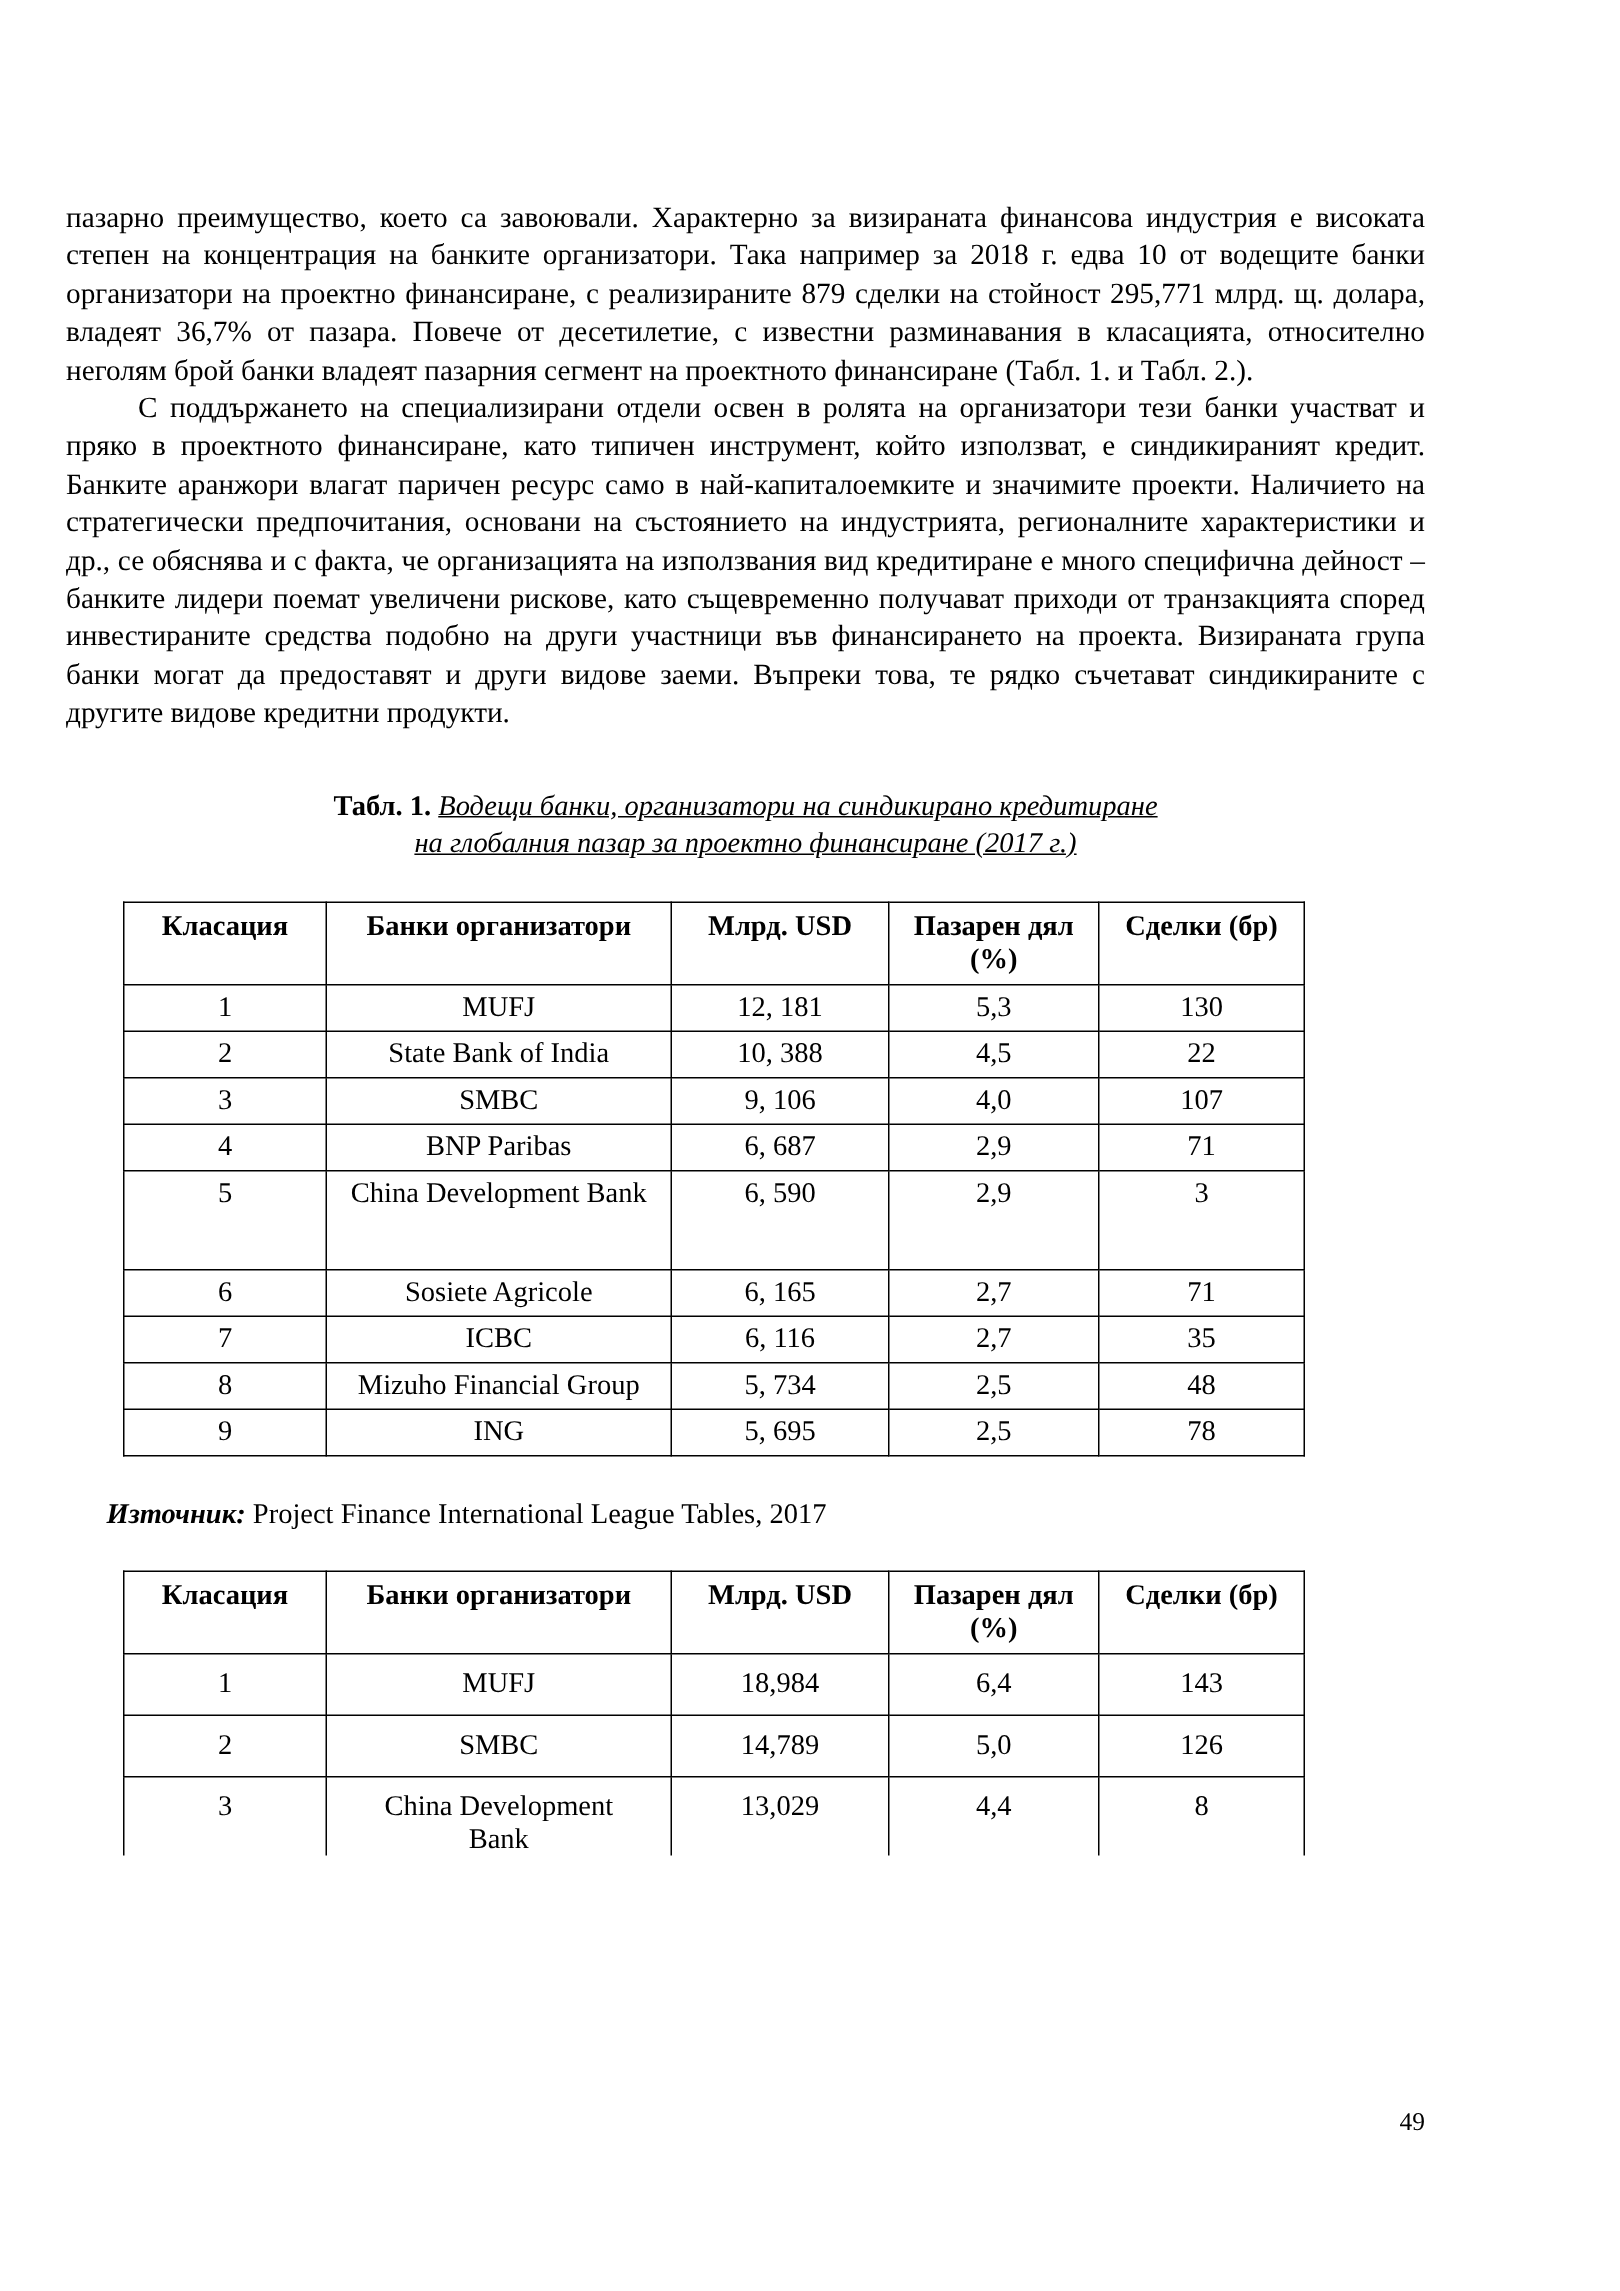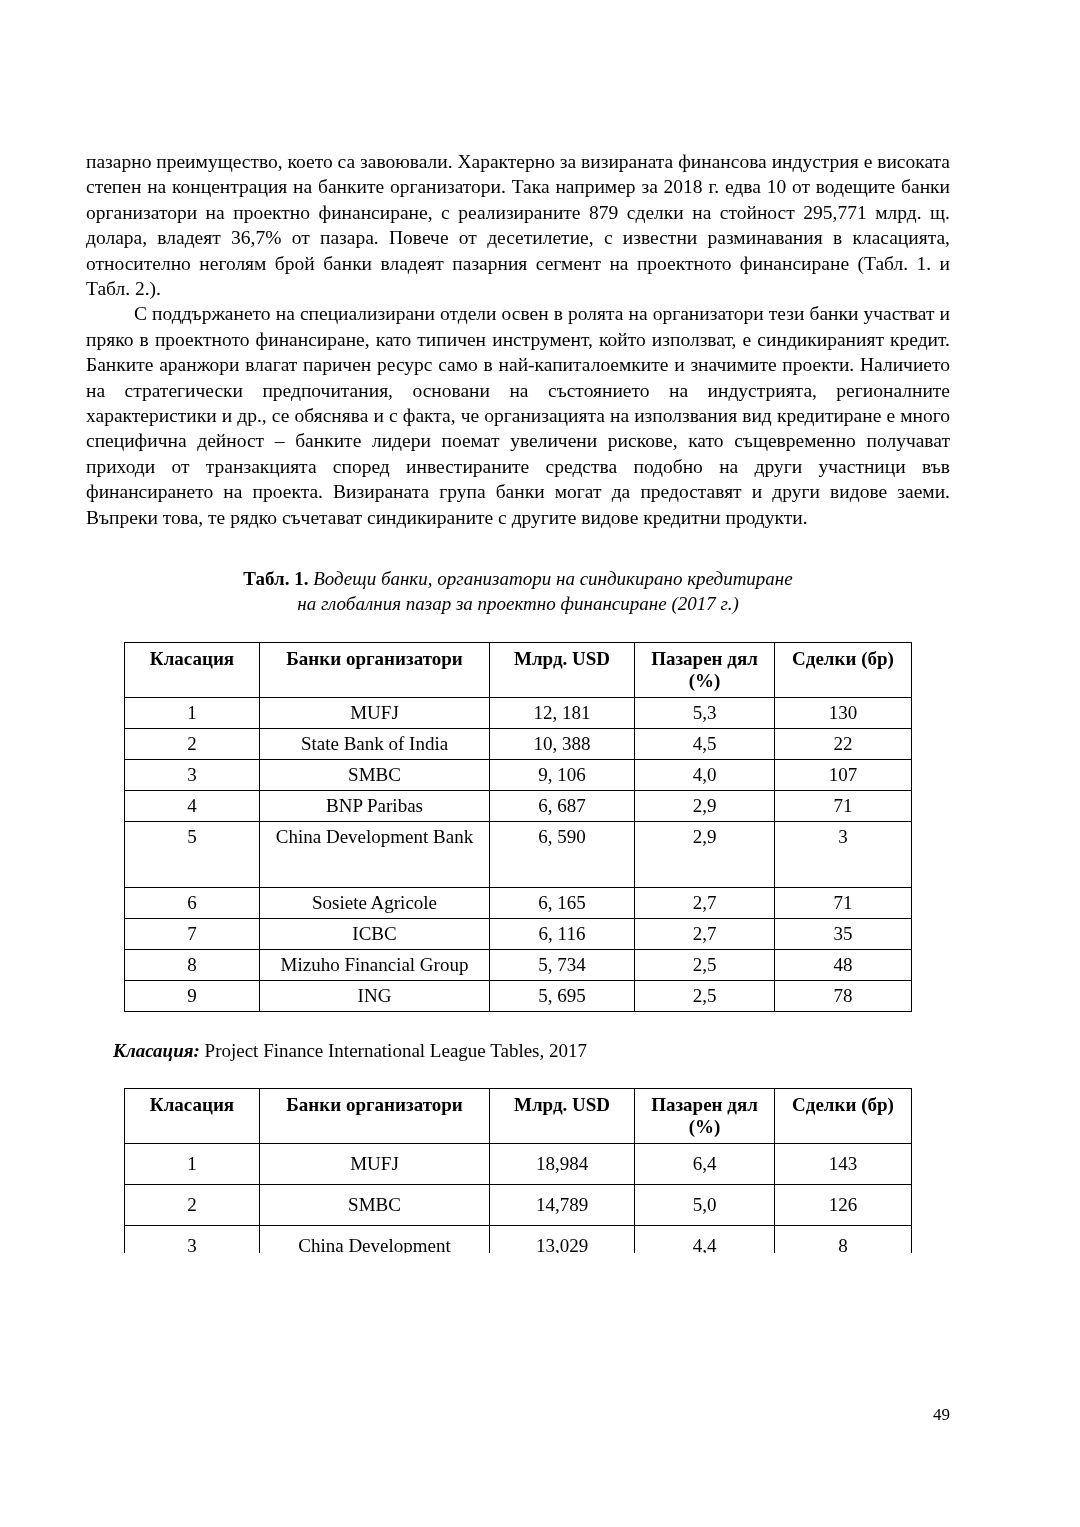--- a/index.html
+++ b/index.html
@@ -6,40 +6,40 @@
   html, body { background: #ffffff; }
   body {
     width: 1080px;
     height: 1527px;
     position: relative;
     font-family: "Liberation Serif", serif;
     color: #000;
   }
   .page {
     position: absolute;
-    top: 16px; left: 0;
+    top: 0; left: 0;
     width: 1080px; height: 1237px;
-    padding: 133px 130px 0 86px;
+    padding: 133px 130px 0 44px;
     overflow: hidden;
   }
   .body-text {
     font-size: 19.5px;
     line-height: 25.4px;
     text-align: justify;
   }
   .indent { text-indent: 48px; }
   .caption {
     text-align: center;
     font-size: 19px;
     line-height: 25px;
   }
   .caption-1 { margin-top: 36px; }
   .caption-2 { margin-top: 52px; }
   .cap-bold { font-weight: bold; }
-  .cap-italic { font-style: italic; white-space: pre-line; }
+  .cap-italic { font-style: italic; white-space: pre-line; text-decoration: underline; }
 
   table.data-table {
     border-collapse: collapse;
     margin-left: 38px;
     margin-top: 26px;
     table-layout: fixed;
   }
   .c-rank  { width: 135px; }
   .c-bank  { width: 230px; }
   .c-usd   { width: 145px; }
@@ -169,21 +169,21 @@
         <td>9</td>
         <td>ING</td>
         <td>5, 695</td>
         <td>2,5</td>
         <td>78</td>
       </tr>
     </tbody>
   </table>
 
   <p class="source-line">
-    <span class="source-label">Класация:</span>
+    <span class="source-label">Източник:</span>
     <span>Project Finance International League Tables, 2017</span>
   </p>
 
 
   <table class="data-table t2">
     <colgroup>
         <col class="c-rank">
         <col class="c-bank">
         <col class="c-usd">
         <col class="c-share">

